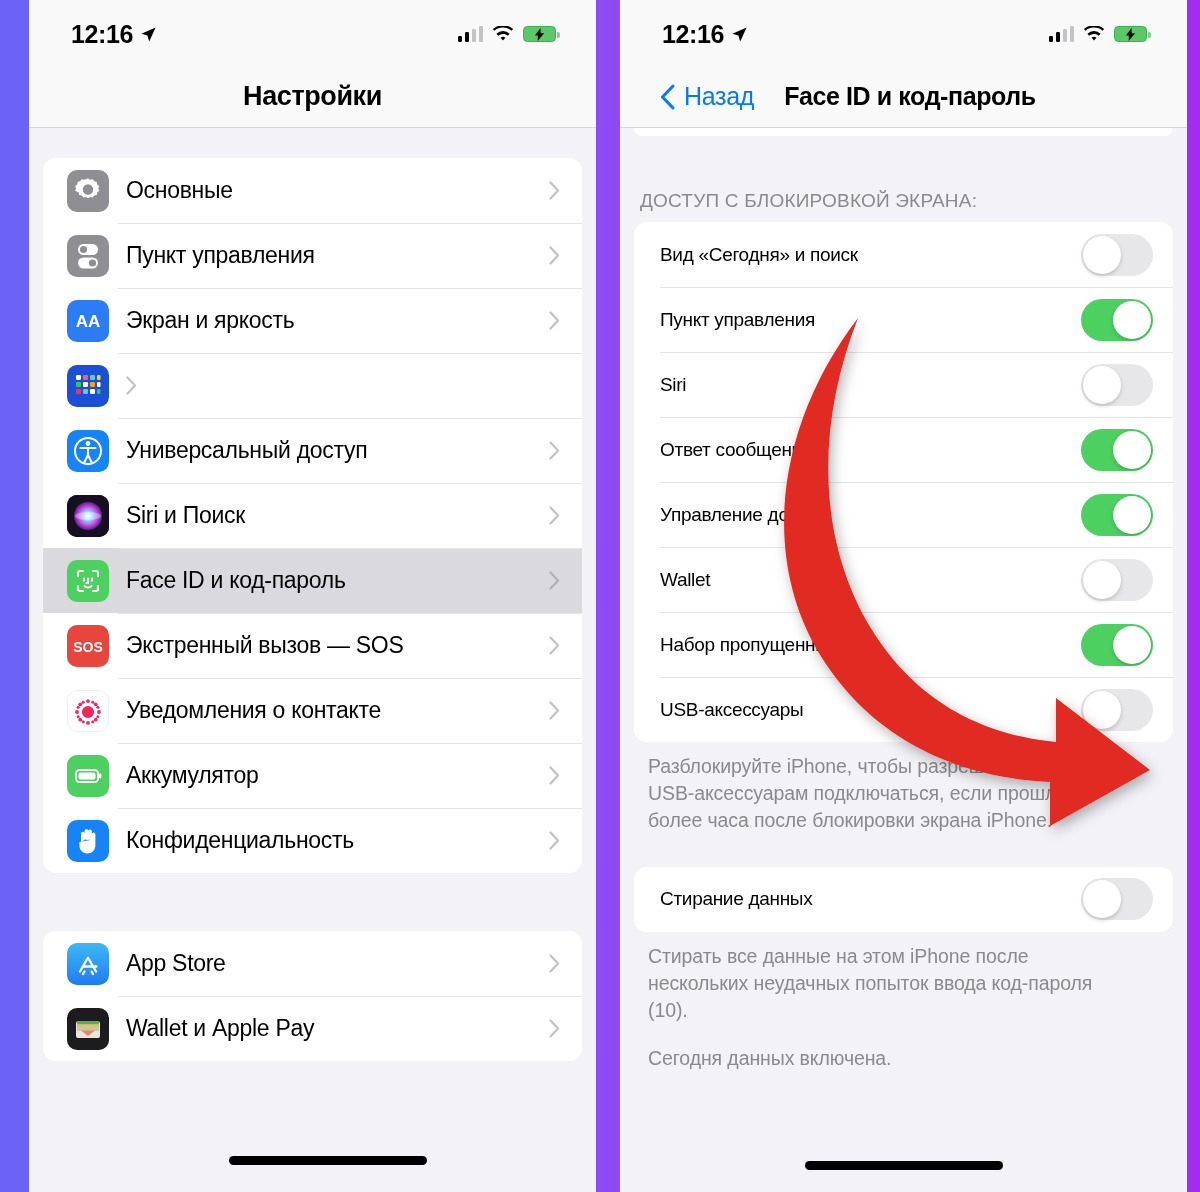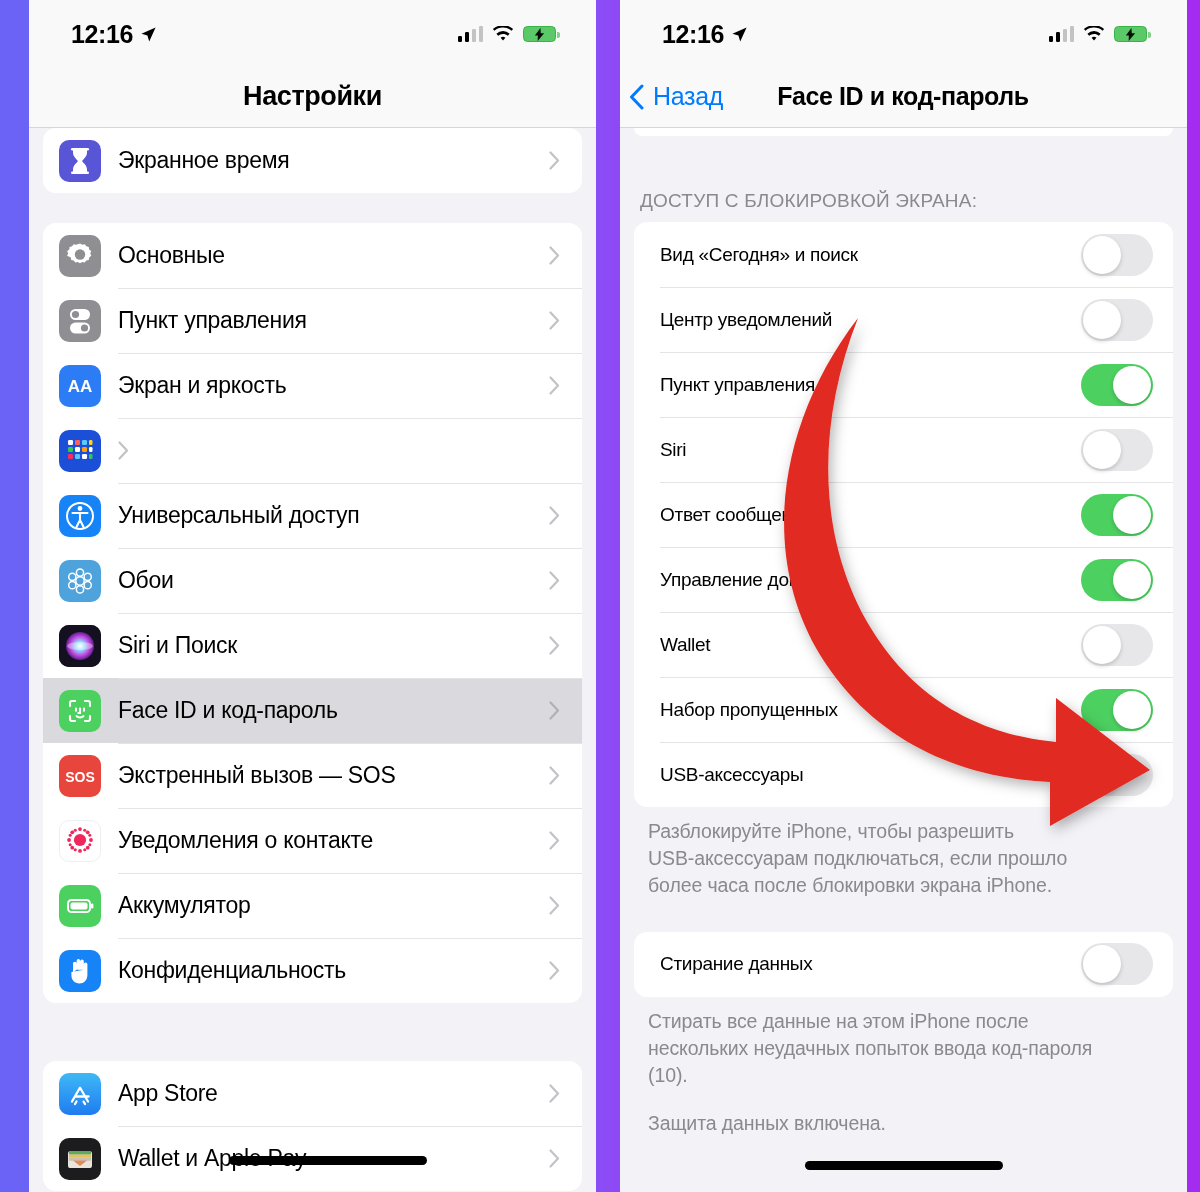--- a/index.html
+++ b/index.html
@@ -69,21 +69,21 @@
 
   
   .navbar {
     background: #F9F9F9;
     border-bottom: 1px solid #D6D6DA;
     position: relative;
     display: flex;
     align-items: center;
   }
   .navbar.left-nav  { height: 62px; justify-content: center; }
-  .navbar.right-nav { height: 62px; padding-left: 9px; gap: 24px; }
+  .navbar.right-nav { height: 62px; padding-left: 40px; }
   .nav-title {
     font-size: 27px;
     font-weight: bold;
     color: #000;
     letter-spacing: -0.4px;
   }
   .back-btn {
     display: flex; align-items: center; gap: 9px;
     color: #007AFF;
     cursor: pointer;
@@ -125,23 +125,24 @@
     content: "";
     position: absolute;
     left: 75px; right: 0; top: 0;
     height: 1px;
     background: #E4E4E7;
   }
   .row-icon {
     width: 42px; height: 42px;
     border-radius: 10px;
     flex: 0 0 42px;
-    display: flex; align-items: flex-end; justify-content: center;
+    display: flex; align-items: flex-start; justify-content: center;
     margin-right: 17px;
     overflow: hidden;
+    margin-left: 8px;
   }
   .row-label {
     font-size: 23px;
     color: #000;
     letter-spacing: -0.3px;
     flex: 1;
     white-space: nowrap;
   }
   .chev {
     width: 11px; height: 19px;
@@ -262,37 +263,20 @@
       </span>
     </div>
   </div>
 
   <div class="navbar left-nav">
     <span class="nav-title">Настройки</span>
   </div>
 
   <div class="body-area">
 
-    <div class="card">
-      <div class="row">
-        <span class="row-icon" style="background:#5856D6">
-          <svg class="ic-svg" viewBox="0 0 42 42">
-              <g fill="#fff">
-                <path d="M14 10h14v2.4c0 4-3 6-5 8.6 2 2.6 5 4.6 5 8.6V32H14v-2.4c0-4 3-6 5-8.6-2-2.6-5-4.6-5-8.6z"></path>
-                <rect x="12" y="8" width="18" height="2.6" rx="1.3"></rect>
-                <rect x="12" y="31.4" width="18" height="2.6" rx="1.3"></rect>
-              </g>
-            </svg>
-        </span>
-        <span class="row-label">Экранное время</span>
-        <svg class="chev" viewBox="0 0 11 19">
-            <path d="M1.5 1.5L9 9.5l-7.5 8" fill="none" stroke="#C2C2C7" stroke-width="2.2" stroke-linecap="round" stroke-linejoin="round"></path>
-          </svg>
-      </div>
-    </div>
 
     <div class="gap"></div>
 
     <div class="card">
 
       <div class="row">
         <span class="row-icon" style="background:#8E8E93">
           <svg class="ic-svg" viewBox="0 0 42 42">
               <g fill="#fff">
                 <path d="M21 8.5l2.3 1.3 2.5-.6 1.5 2.1 2.5.6.3 2.6 2.1 1.5-.9 2.4 1 2.4-2.1 1.6-.4 2.6-2.5.5-1.6 2.1-2.4-.7-2.3 1.3-2.3-1.3-2.4.7-1.6-2.1-2.5-.5-.4-2.6L8.1 20.8l1-2.4-.9-2.4 2.1-1.5.3-2.6 2.5-.6 1.5-2.1 2.5.6z"></path>
@@ -366,39 +350,20 @@
               <circle cx="21" cy="13.5" r="2.4" fill="#fff"></circle>
               <path d="M13.5 18h15M21 18v7m0 0l-4 8m4-8l4 8" stroke="#fff" stroke-width="2.1" fill="none" stroke-linecap="round"></path>
             </svg>
         </span>
         <span class="row-label">Универсальный доступ</span>
         <svg class="chev" viewBox="0 0 11 19">
             <path d="M1.5 1.5L9 9.5l-7.5 8" fill="none" stroke="#C2C2C7" stroke-width="2.2" stroke-linecap="round" stroke-linejoin="round"></path>
           </svg>
       </div>
 
-      <div class="row">
-        <span class="row-icon" style="background:#4FA3DD">
-          <svg class="ic-svg" viewBox="0 0 42 42">
-              <g fill="none" stroke="#fff" stroke-width="1.5">
-                <circle cx="21" cy="21" r="4.2"></circle>
-                <circle cx="21" cy="12.6" r="3.6"></circle>
-                <circle cx="21" cy="29.4" r="3.6"></circle>
-                <circle cx="13.3" cy="16.8" r="3.6"></circle>
-                <circle cx="28.7" cy="16.8" r="3.6"></circle>
-                <circle cx="13.3" cy="25.2" r="3.6"></circle>
-                <circle cx="28.7" cy="25.2" r="3.6"></circle>
-              </g>
-            </svg>
-        </span>
-        <span class="row-label">Обои</span>
-        <svg class="chev" viewBox="0 0 11 19">
-            <path d="M1.5 1.5L9 9.5l-7.5 8" fill="none" stroke="#C2C2C7" stroke-width="2.2" stroke-linecap="round" stroke-linejoin="round"></path>
-          </svg>
-      </div>
 
       <div class="row">
         <span class="row-icon" style="background:#1A1A2E">
           <svg class="ic-svg" viewBox="0 0 42 42">
             <defs>
               <radialGradient id="sirig" cx="50%" cy="50%" r="62%">
                 <stop offset="0%" stop-color="#FFFFFF"></stop>
                 <stop offset="26%" stop-color="#8FD8FF"></stop>
                 <stop offset="55%" stop-color="#C24BE0"></stop>
                 <stop offset="82%" stop-color="#5B1C8C"></stop>
@@ -591,26 +556,20 @@
 
     <div class="card">
 
       <div class="trow">
         <span class="row-label">Вид «Сегодня» и поиск</span>
         <span class="switch off">
             <span class="knob"></span>
           </span>
       </div>
 
-      <div class="trow">
-        <span class="row-label">Центр уведомлений</span>
-        <span class="switch off">
-            <span class="knob"></span>
-          </span>
-      </div>
 
       <div class="trow">
         <span class="row-label">Пункт управления</span>
         <span class="switch on">
             <span class="knob"></span>
           </span>
       </div>
 
       <div class="trow">
         <span class="row-label">Siri</span>
@@ -666,21 +625,21 @@
         <span class="row-label">Стирание данных</span>
         <span class="switch off">
             <span class="knob"></span>
           </span>
       </div>
     </div>
 
     <div class="footnote">Стирать все данные на этом iPhone после
 нескольких неудачных попыток ввода код-пароля
 (10).</div>
-    <div class="footnote" style="padding-top:22px">Защита данных включена.</div>
+    <div class="footnote" style="padding-top:22px">Сегодня данных включена.</div>
   </div>
 
   <div class="home-ind"></div>
 </div>
 
 <svg class="arrow-overlay" viewBox="0 0 567 1192">
   <defs>
     <filter id="arrShadow" x="-25%" y="-25%" width="160%" height="160%">
       <feDropShadow dx="3" dy="5" stdDeviation="7" flood-color="#000" flood-opacity="0.30"></feDropShadow>
     </filter>

